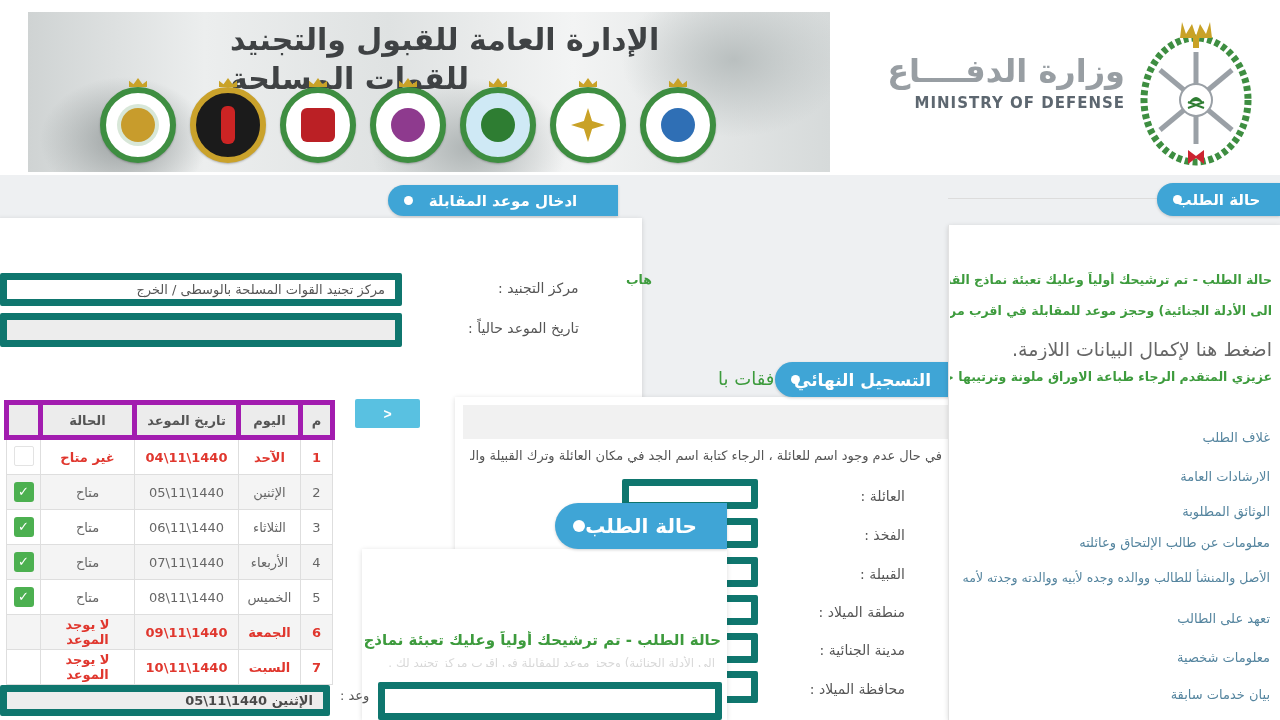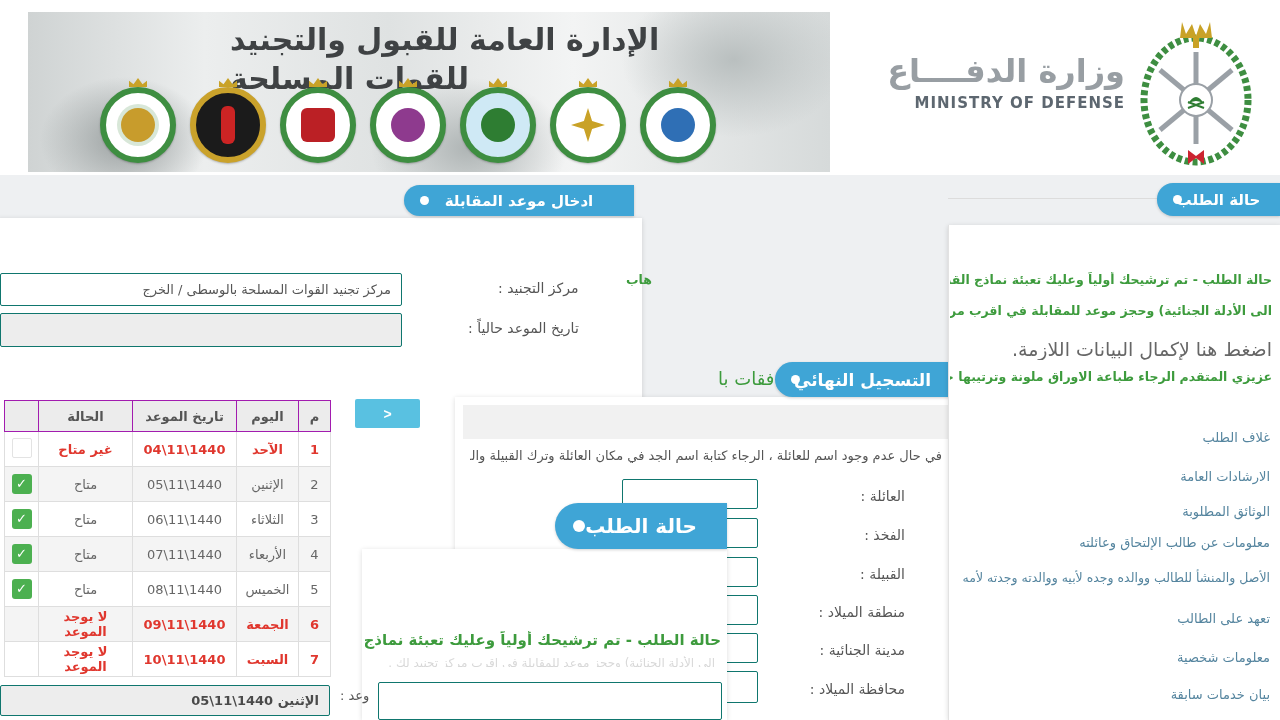--- a/index.html
+++ b/index.html
@@ -39,28 +39,28 @@
   
   .content-bg{position:absolute;left:0;top:175px;width:1280px;height:545px;background:#eef0f2;}
   .underline-frag{position:absolute;background:transparent;color:#3d9b3d;font-size:18px;direction:rtl;white-space:nowrap;}
 
   
   .panel{position:absolute;background:#fff;box-shadow:0 1px 5px rgba(0,0,0,.14);}
   .tab{position:absolute;background:#3fa5d6;color:#fff;font-weight:bold;display:flex;align-items:center;justify-content:center;
     border-radius:17px 0 0 17px;box-shadow:0 1px 3px rgba(0,0,0,.18);direction:rtl;}
   .tab .dot{position:absolute;left:16px;width:9px;height:9px;border-radius:50%;background:#fff;}
   .lbl{position:absolute;direction:rtl;color:#555;font-size:14px;white-space:nowrap;}
-  .inputbox{position:absolute;background:#fff;border:1px solid #0f766e;border-radius:2px;direction:rtl;color:#555;
+  .inputbox{position:absolute;background:#fff;border:7px solid #0f766e;border-radius:2px;direction:rtl;color:#555;
     font-size:13px;display:flex;align-items:center;padding:0 10px;box-sizing:border-box;}
   .inputbox.disabled{background:#ededed;}
   .cliptext{overflow:hidden;white-space:nowrap;direction:rtl;position:absolute;}
 
   
   table.sched{position:absolute;left:4px;top:400px;border-collapse:collapse;direction:rtl;font-size:13px;background:#fff;}
-  table.sched th{background:#ececec;color:#555;font-weight:bold;height:28px;border:1px solid #a21caf;}
+  table.sched th{background:#ececec;color:#555;font-weight:bold;height:28px;border:5px solid #a21caf;}
   table.sched td{border:1px solid #dedede;height:32px;text-align:center;color:#666;}
   table.sched tr.alt td{background:#f4f4f4;}
   .red{color:#e0372e !important;font-weight:bold;}
   .chk{display:inline-block;width:20px;height:20px;background:#4cb050;border-radius:3px;color:#fff;font-size:13px;line-height:20px;font-weight:bold;}
   .emptychk{display:inline-block;width:18px;height:18px;background:#fff;border:1px solid #e3e3e3;border-radius:2px;}
 
   .nextbtn{position:absolute;left:355px;top:399px;width:65px;height:29px;background:#59c1e1;border:none;border-radius:2px;
     color:#fff;font-size:14px;font-weight:bold;cursor:pointer;}
   .rlink{position:absolute;right:10px;color:#55859f;font-size:13px;white-space:nowrap;direction:rtl;cursor:pointer;}
   .greentext{color:#3d9b3d;}
@@ -102,21 +102,21 @@
       <path d="M58,100 q8,-14 16,0 q-8,-6 -16,0" fill="#2e7d32"></path>
       <path d="M58,104 l16,-6 M58,98 l16,6" stroke="#2e7d32" stroke-width="2"></path>
       <polygon points="58,146 66,152 74,146 74,160 66,154 58,160" fill="#cc2430"></polygon>
     </svg>
   </div>
 
   <div class="content-bg"></div>
   <div class="hline" style="left:948px;top:198px;width:210px;"></div>
 
   <div class="panel" style="left:-4px;top:218px;width:646px;height:502px;"></div>
-  <div class="tab" style="left:404px;top:185px;width:230px;height:31px;font-size:15px;border-radius:16px 0 0 16px;">
+  <div class="tab" style="left:388px;top:185px;width:230px;height:31px;font-size:15px;border-radius:16px 0 0 16px;">
     <span class="dot"></span>
     <span>ادخال موعد المقابلة</span>
   </div>
 
   <div class="lbl" style="right:1280px;"></div>
   <div class="lbl" style="left:498px;top:280px;width:112px;text-align:left;">مركز التجنيد :</div>
   <div class="inputbox" style="left:0px;top:273px;width:402px;height:33px;justify-content:flex-start;">
     <span>مركز تجنيد القوات المسلحة بالوسطى / الخرج</span>
   </div>
   <div class="lbl" style="left:468px;top:320px;width:142px;text-align:left;">تاريخ الموعد حالياً :</div>

